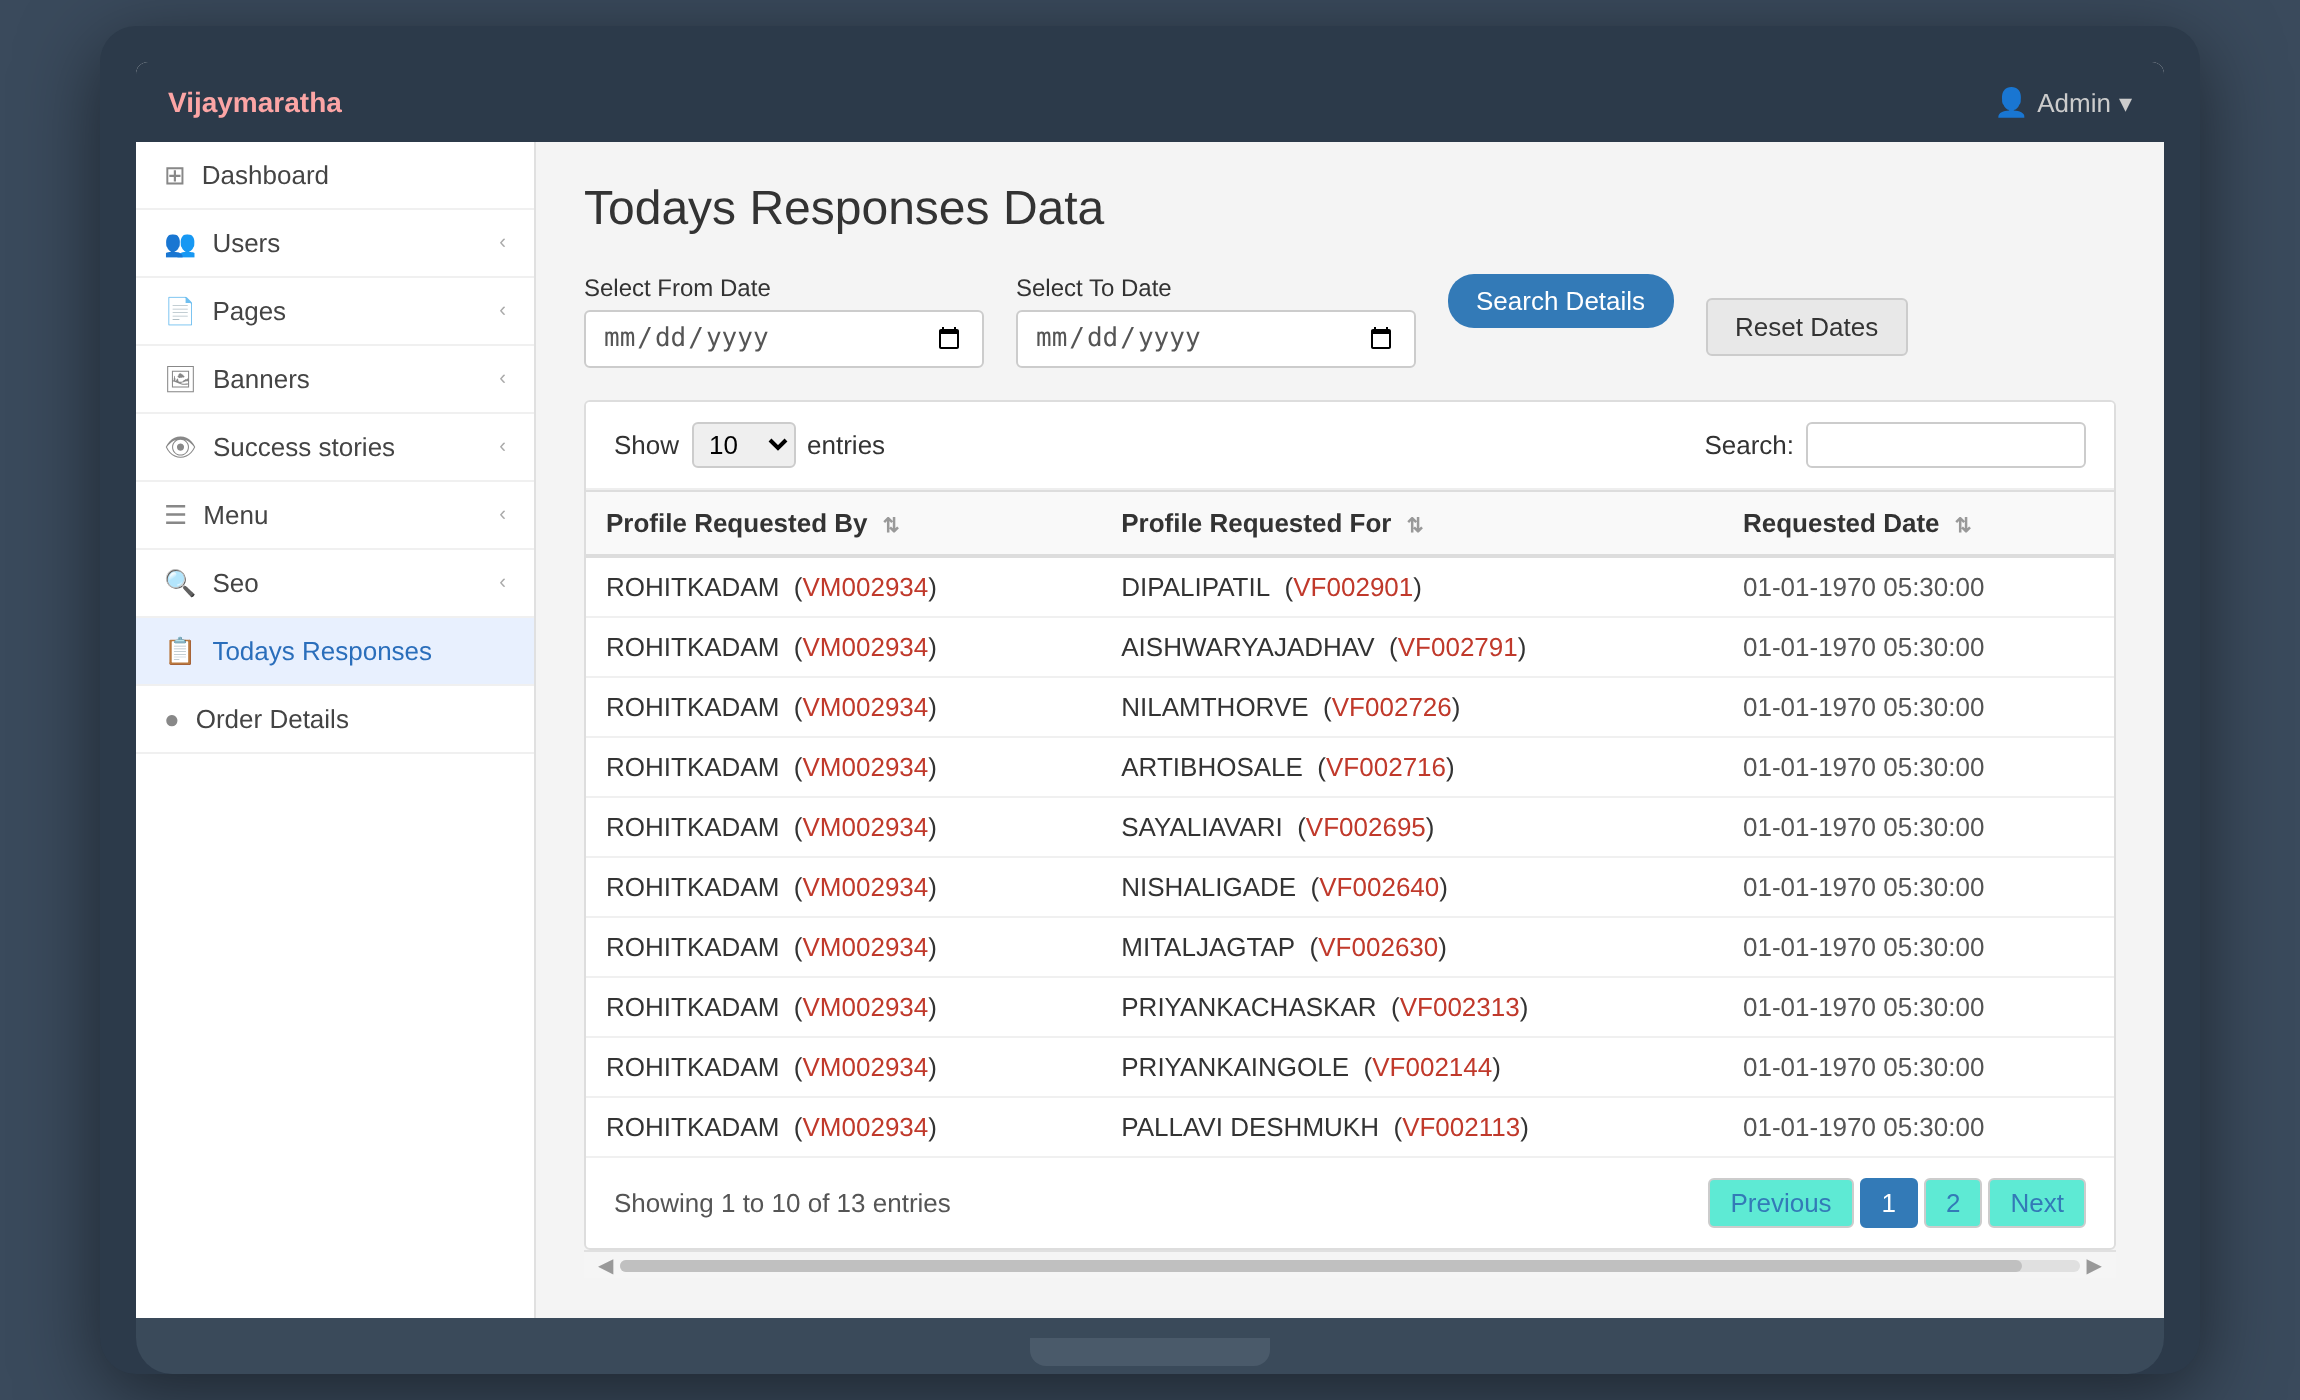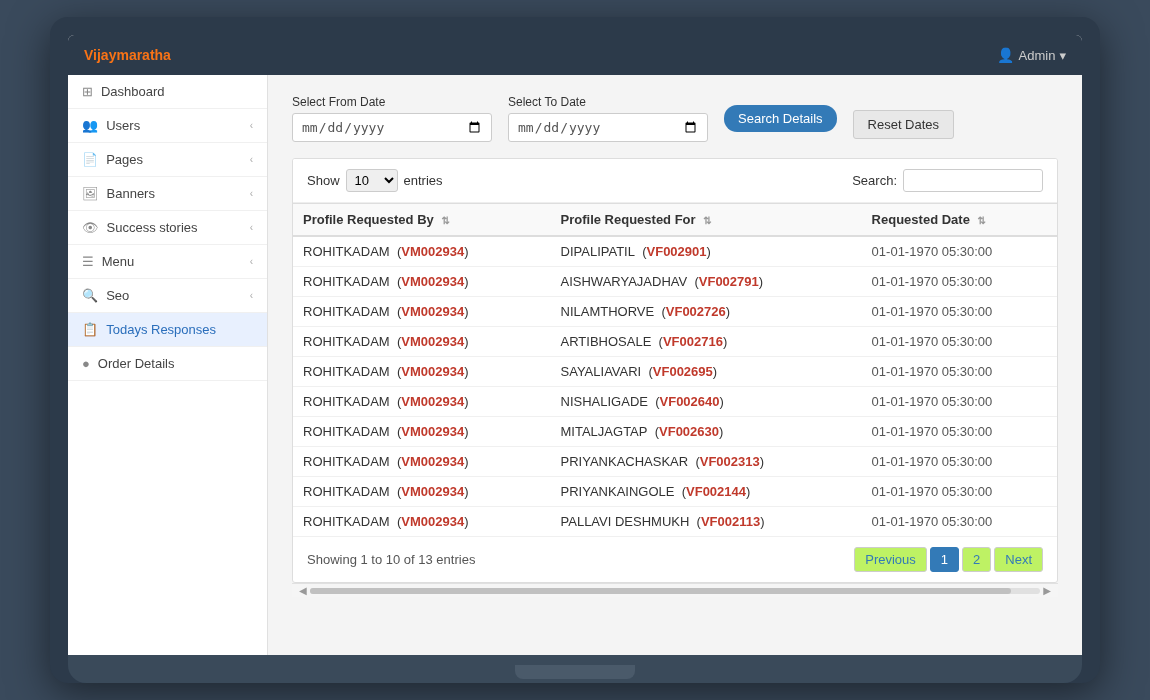--- a/index.html
+++ b/index.html
@@ -44,21 +44,21 @@
     .top-nav {
       background: #2c3a4a;
       color: #ccc;
       display: flex;
       align-items: center;
       justify-content: space-between;
       padding: 0 16px;
       height: 40px;
     }
     .top-nav .brand {
-      color: #f97316;
+      color: #fca5a5;
       font-size: 14px;
       font-weight: bold;
     }
     .top-nav .admin-menu {
       color: #ccc;
       font-size: 13px;
       cursor: pointer;
       display: flex;
       align-items: center;
       gap: 4px;
@@ -117,21 +117,21 @@
     .page-title {
       font-size: 24px;
       font-weight: 400;
       color: #333;
       margin-bottom: 18px;
     }
 
     
     .filter-row {
       display: flex;
-      align-items: center;
+      align-items: flex-start;
       gap: 16px;
       margin-bottom: 16px;
     }
     .filter-group {
       display: flex;
       flex-direction: column;
       gap: 4px;
     }
     .filter-group label {
       font-size: 12px;
@@ -234,41 +234,41 @@
     }
     tbody tr {
       border-bottom: 1px solid #f0f0f0;
     }
     tbody td {
       padding: 7px 10px;
       font-size: 13px;
       color: #333;
     }
     .name-text { color: #333; font-weight: 500; }
-    .code-link { color: #c0392b; font-weight: 700; }
+    .code-link { color: #c0392b; font-weight: 400; }
     .date-text { color: #555; margin-top: 25px; }
 
     
     .pagination-row {
       display: flex;
       justify-content: space-between;
       align-items: center;
       padding: 10px 14px;
       font-size: 13px;
       color: #555;
     }
     .pagination-info {}
     .pagination-buttons {
       display: flex;
       gap: 3px;
       align-items: center;
     }
     .page-btn {
       border: 1px solid #ccc;
-      background: #bef264;
+      background: #5eead4;
       color: #337ab7;
       padding: 4px 10px;
       font-size: 13px;
       cursor: pointer;
       border-radius: 3px;
     }
     .page-btn.active {
       background: #337ab7;
       color: #fff;
       border-color: #337ab7;
@@ -384,20 +384,21 @@
           <div class="sidebar-item">
       <div class="left">
         <span class="icon-char">●</span>
         <span>Order Details</span>
       </div>
 
     </div>
         </div>
 
       <div class="main-content">
+        <h1 class="page-title">Todays Responses Data</h1>
 
         <div class="filter-row">
           <div class="filter-group">
             <label>Select From Date</label>
             <input type="date" placeholder="mm/dd/yyyy" style="">
           </div>
           <div class="filter-group">
             <label>Select To Date</label>
             <input type="date" placeholder="mm/dd/yyyy" style="">
           </div>

